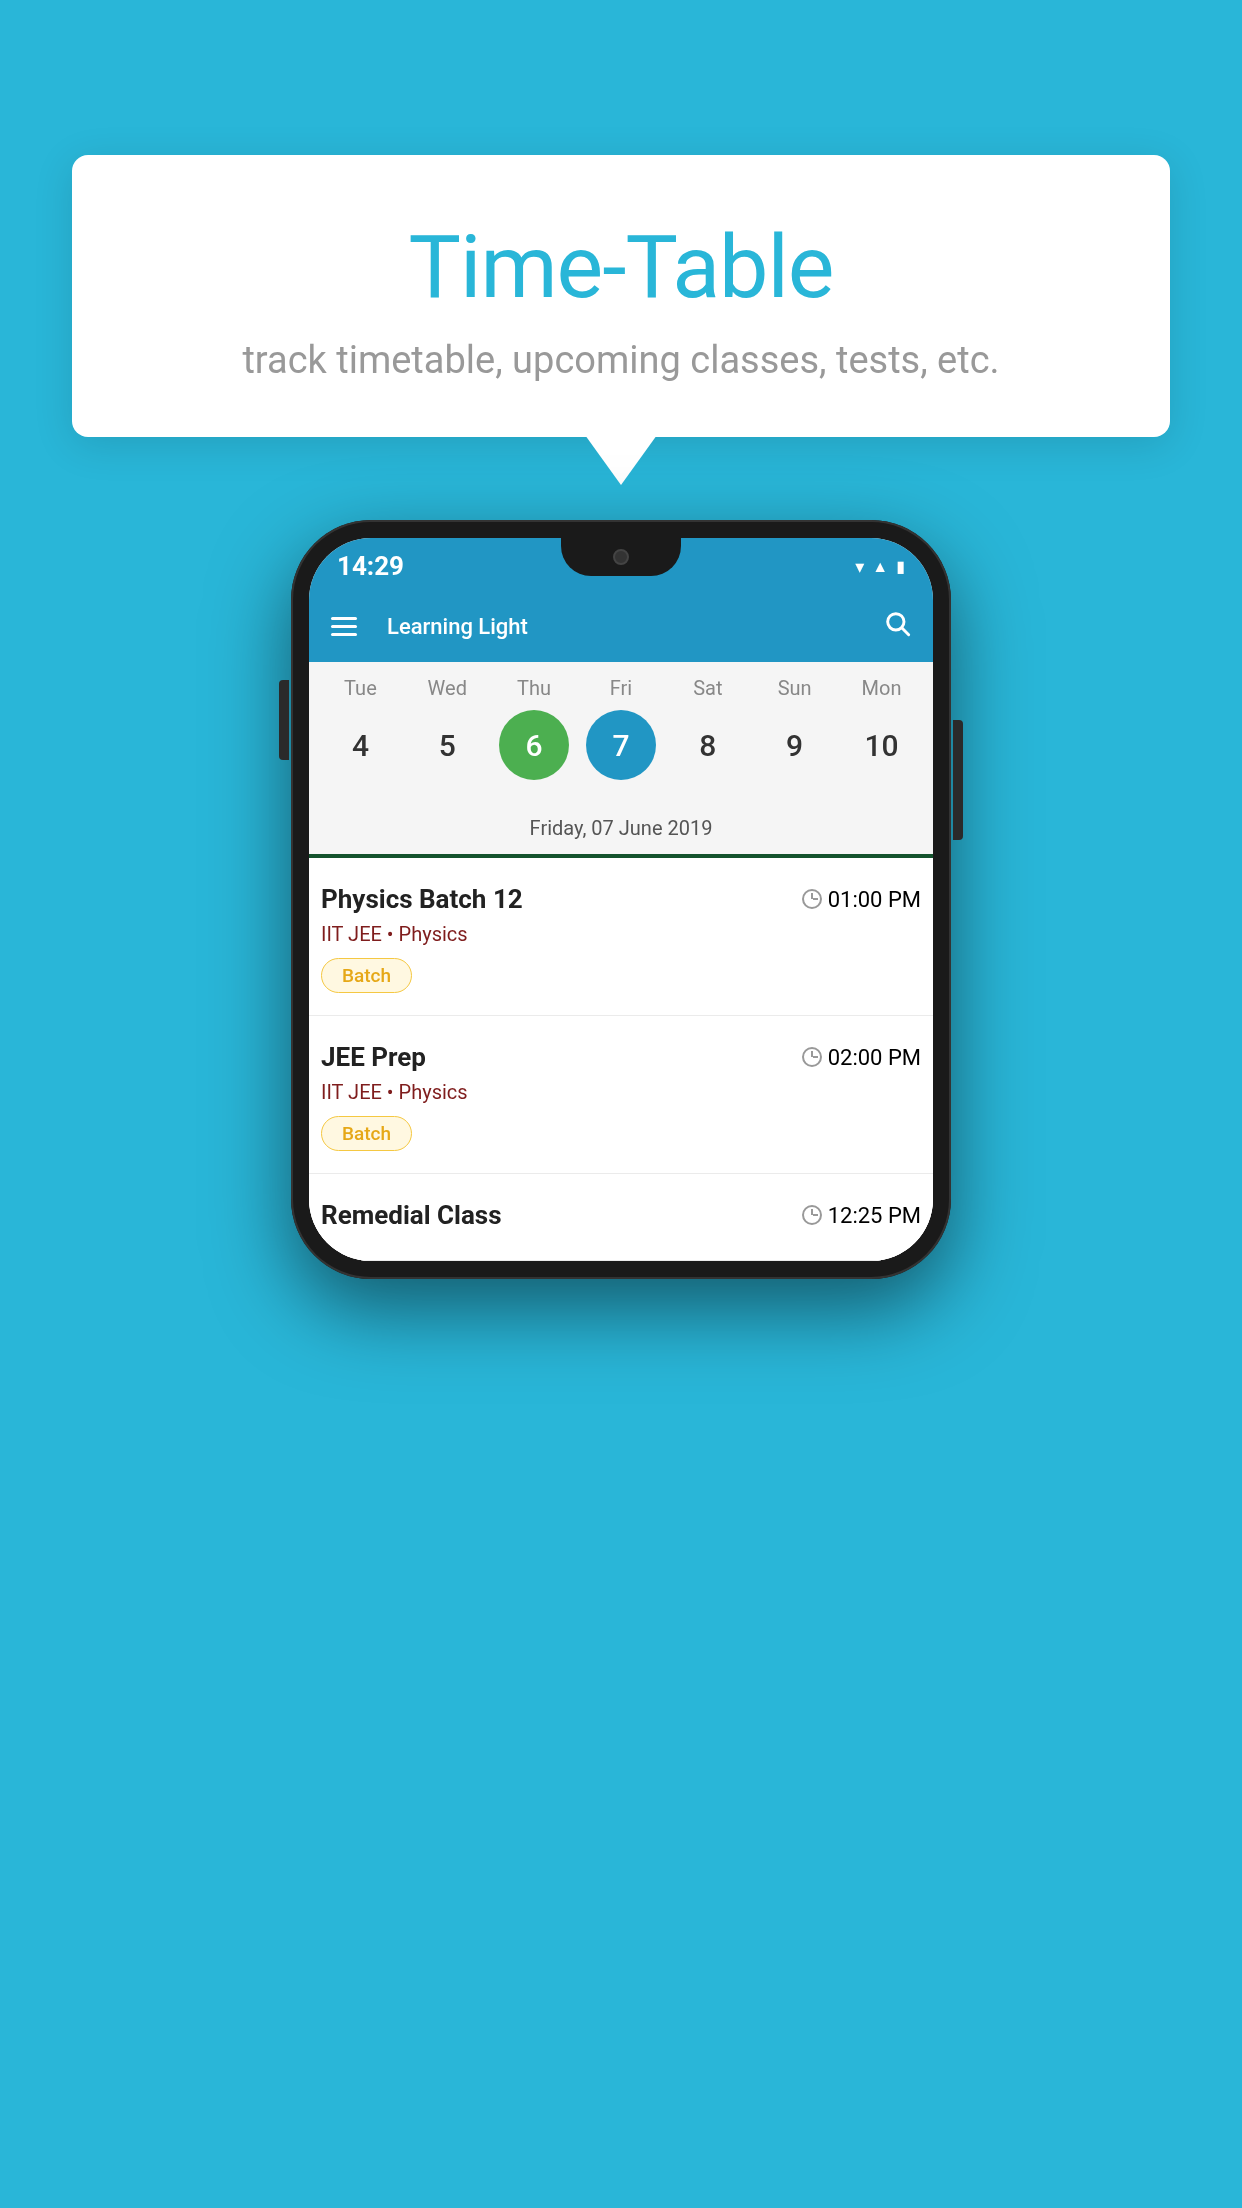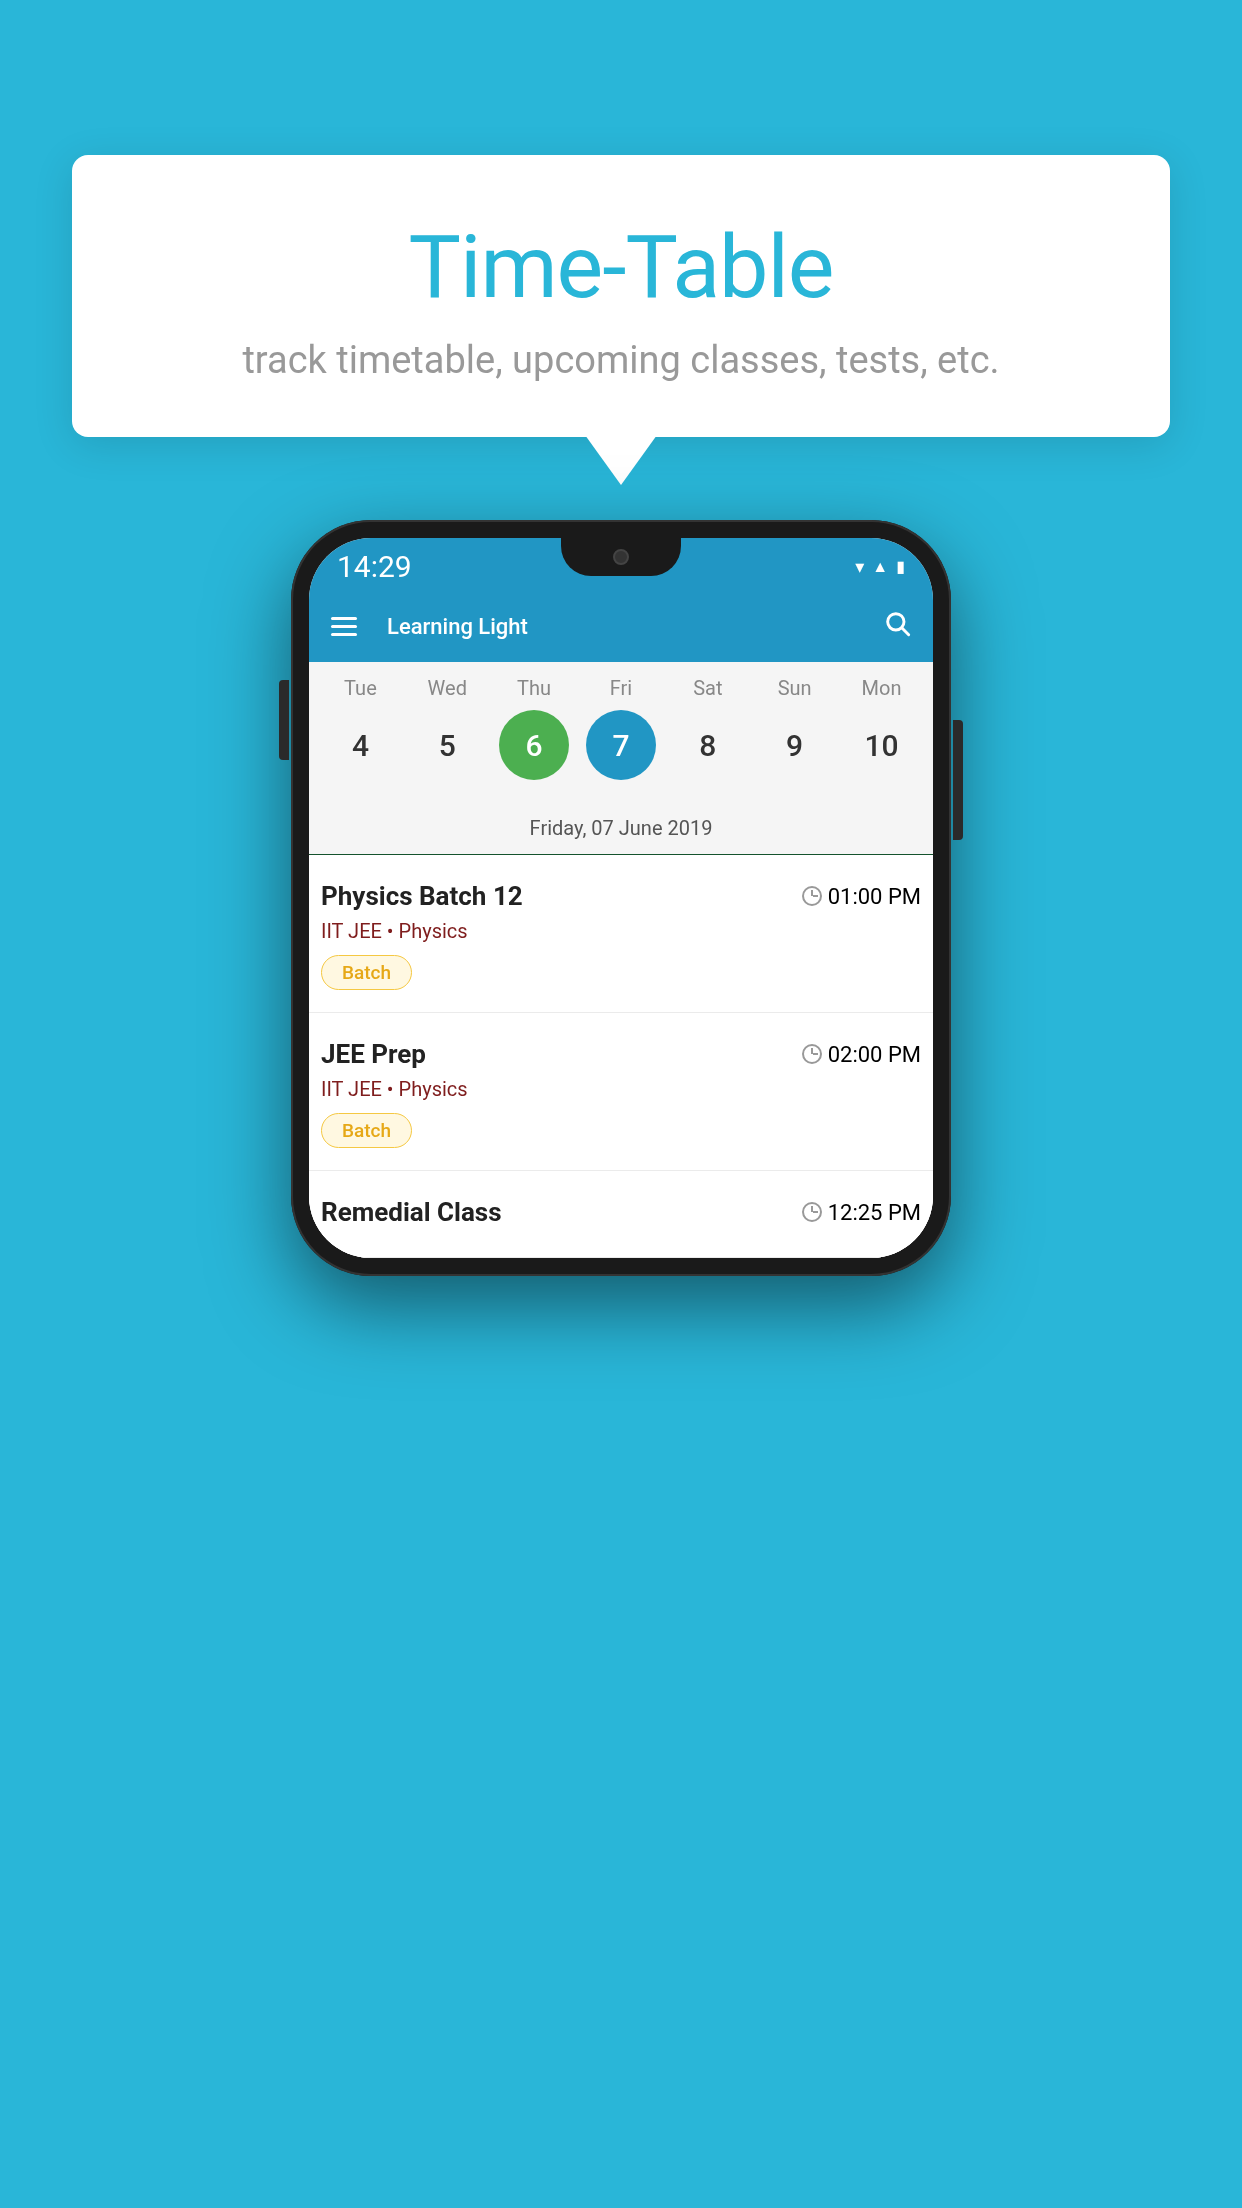--- a/index.html
+++ b/index.html
@@ -130,22 +130,22 @@
       background: #2196c4;
       display: flex;
       align-items: center;
       justify-content: space-between;
       padding: 14px 28px 10px;
       height: 52px;
     }
 
     .status-time {
       color: #fff;
-      font-size: 30px;
-      font-weight: 400;
+      font-size: 26px;
+      font-weight: 700;
     }
 
     .status-icons {
       display: flex;
       align-items: center;
       gap: 8px;
     }
 
     
     .app-header {
@@ -185,21 +185,21 @@
 
     .search-icon-btn {
       color: #fff;
       font-size: 28px;
       cursor: pointer;
     }
 
     
     .calendar-section {
       background: #f5f5f5;
-      border-bottom: 1px solid #14532d;
+      border-bottom: 4px solid #14532d;
     }
 
     .calendar-days-header {
       display: flex;
       justify-content: space-around;
       padding: 14px 8px 6px;
     }
 
     .day-label {
       font-size: 20px;

